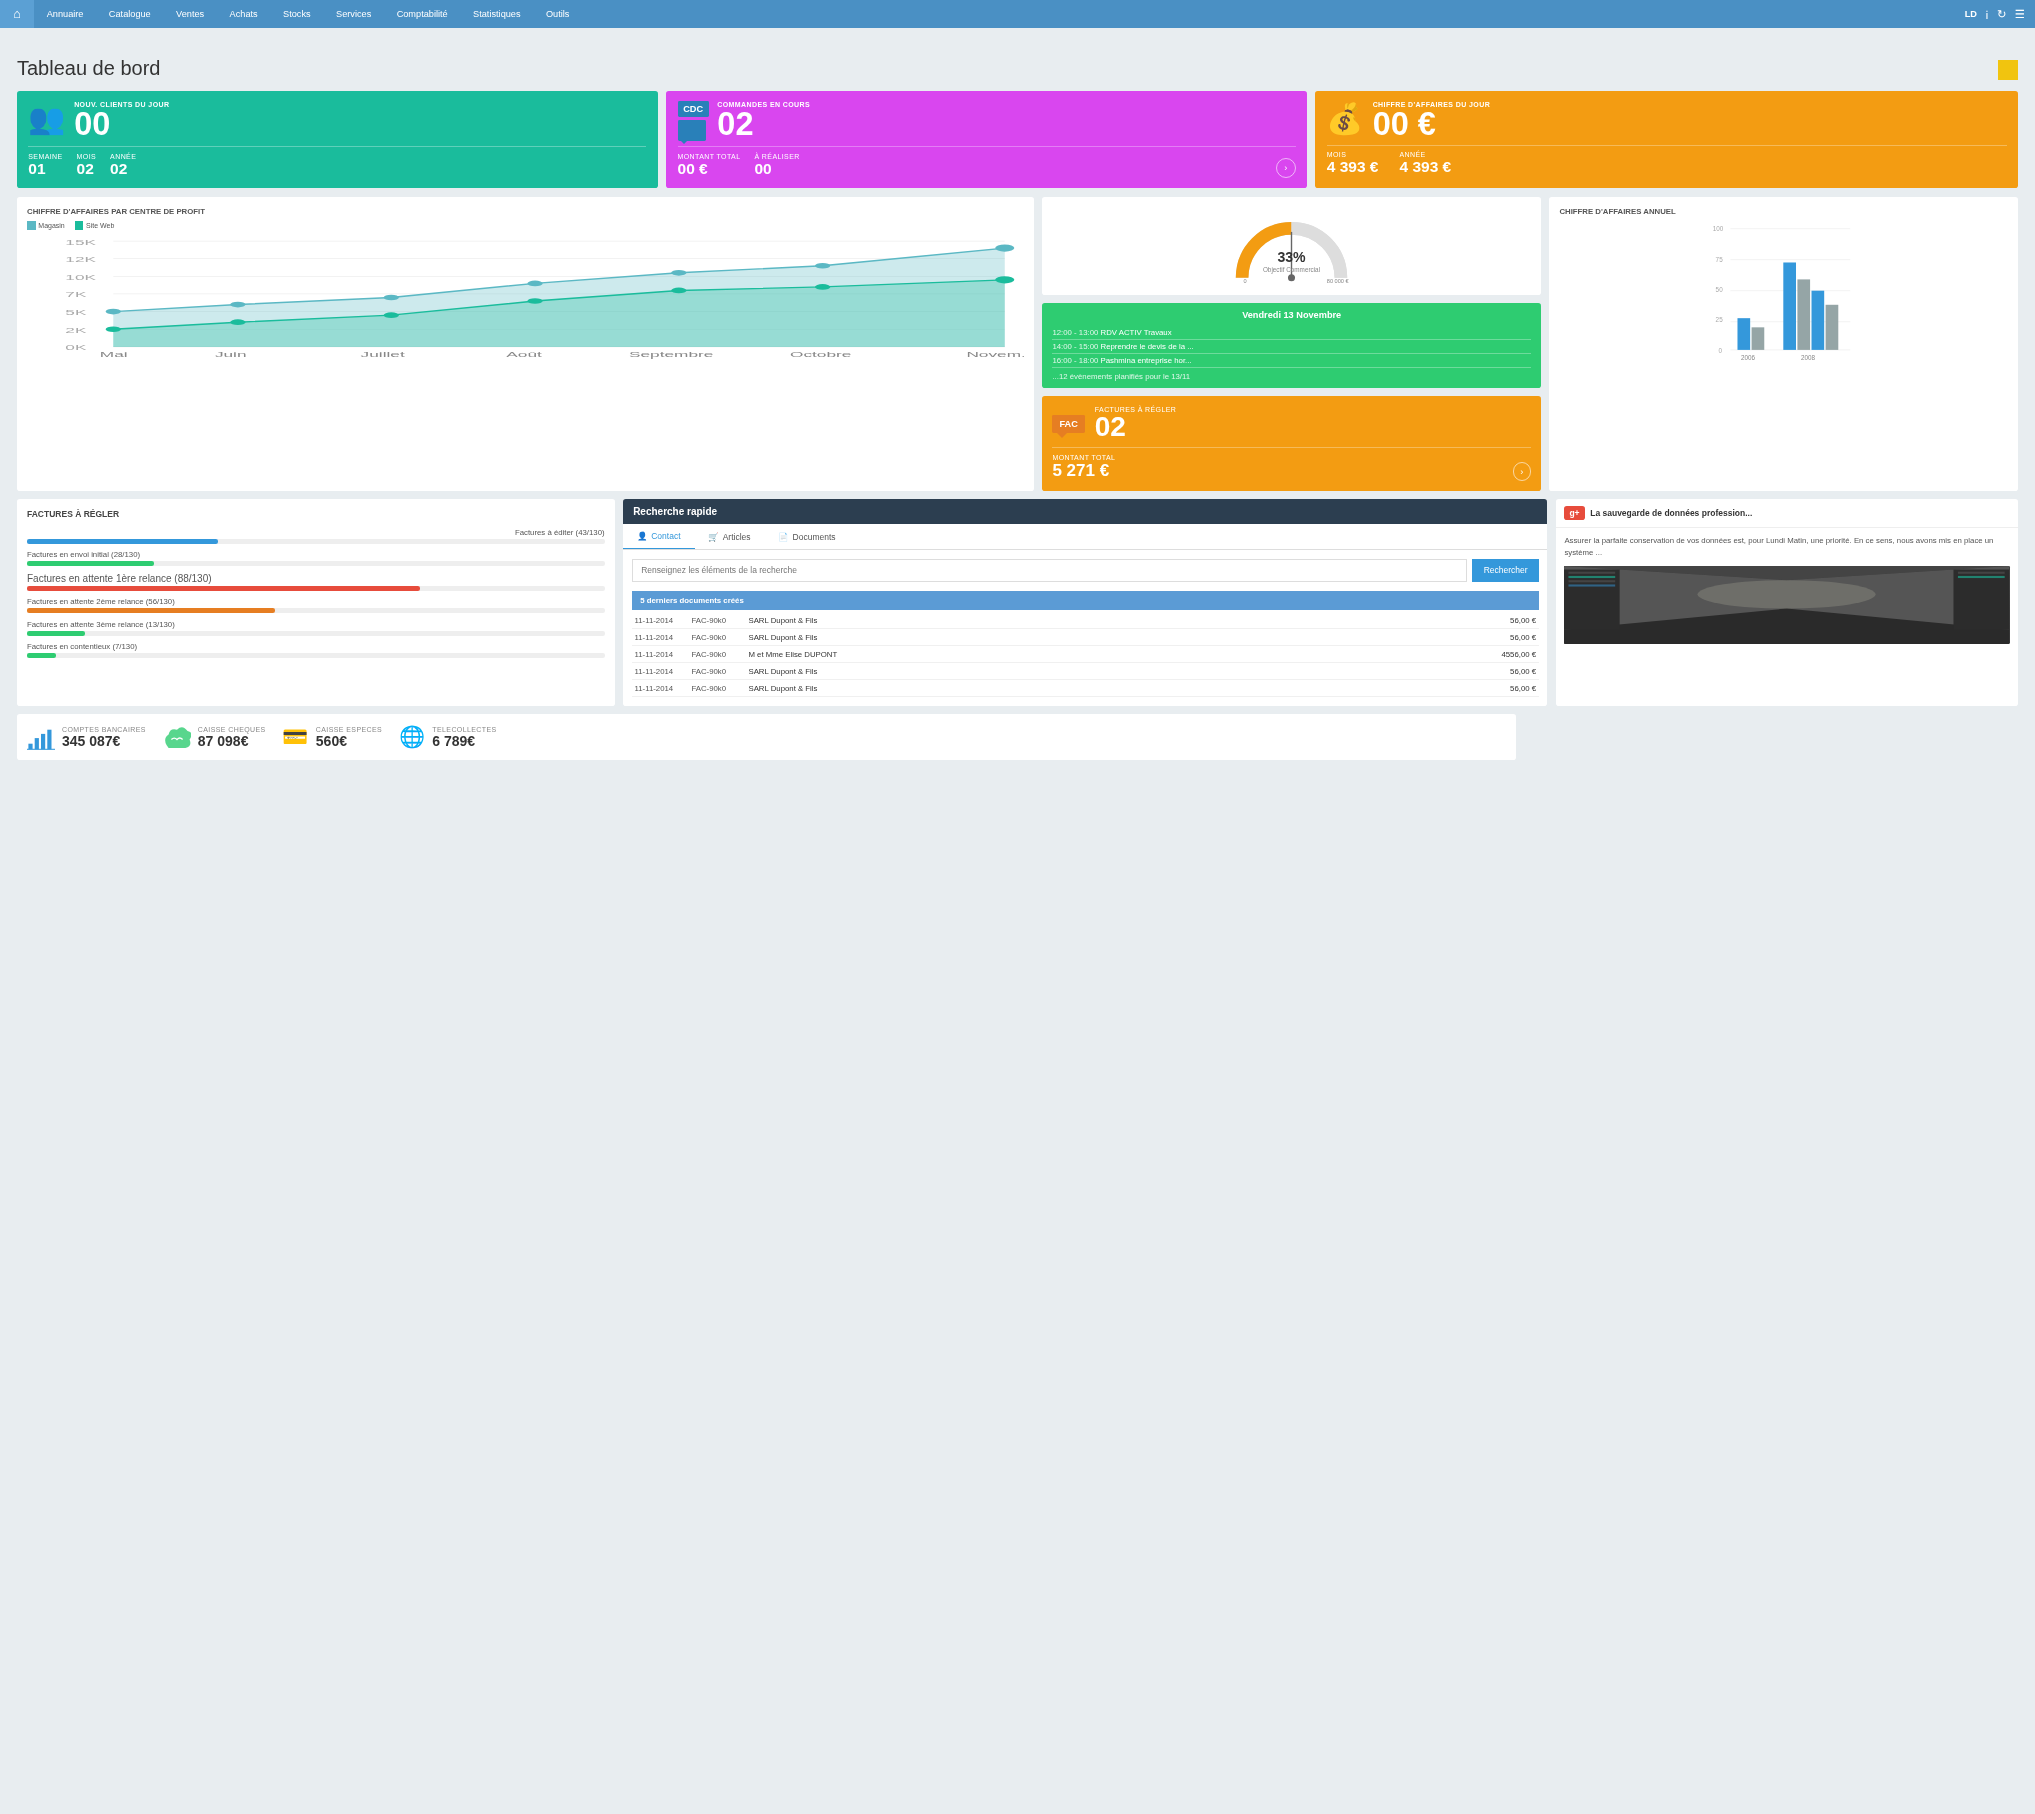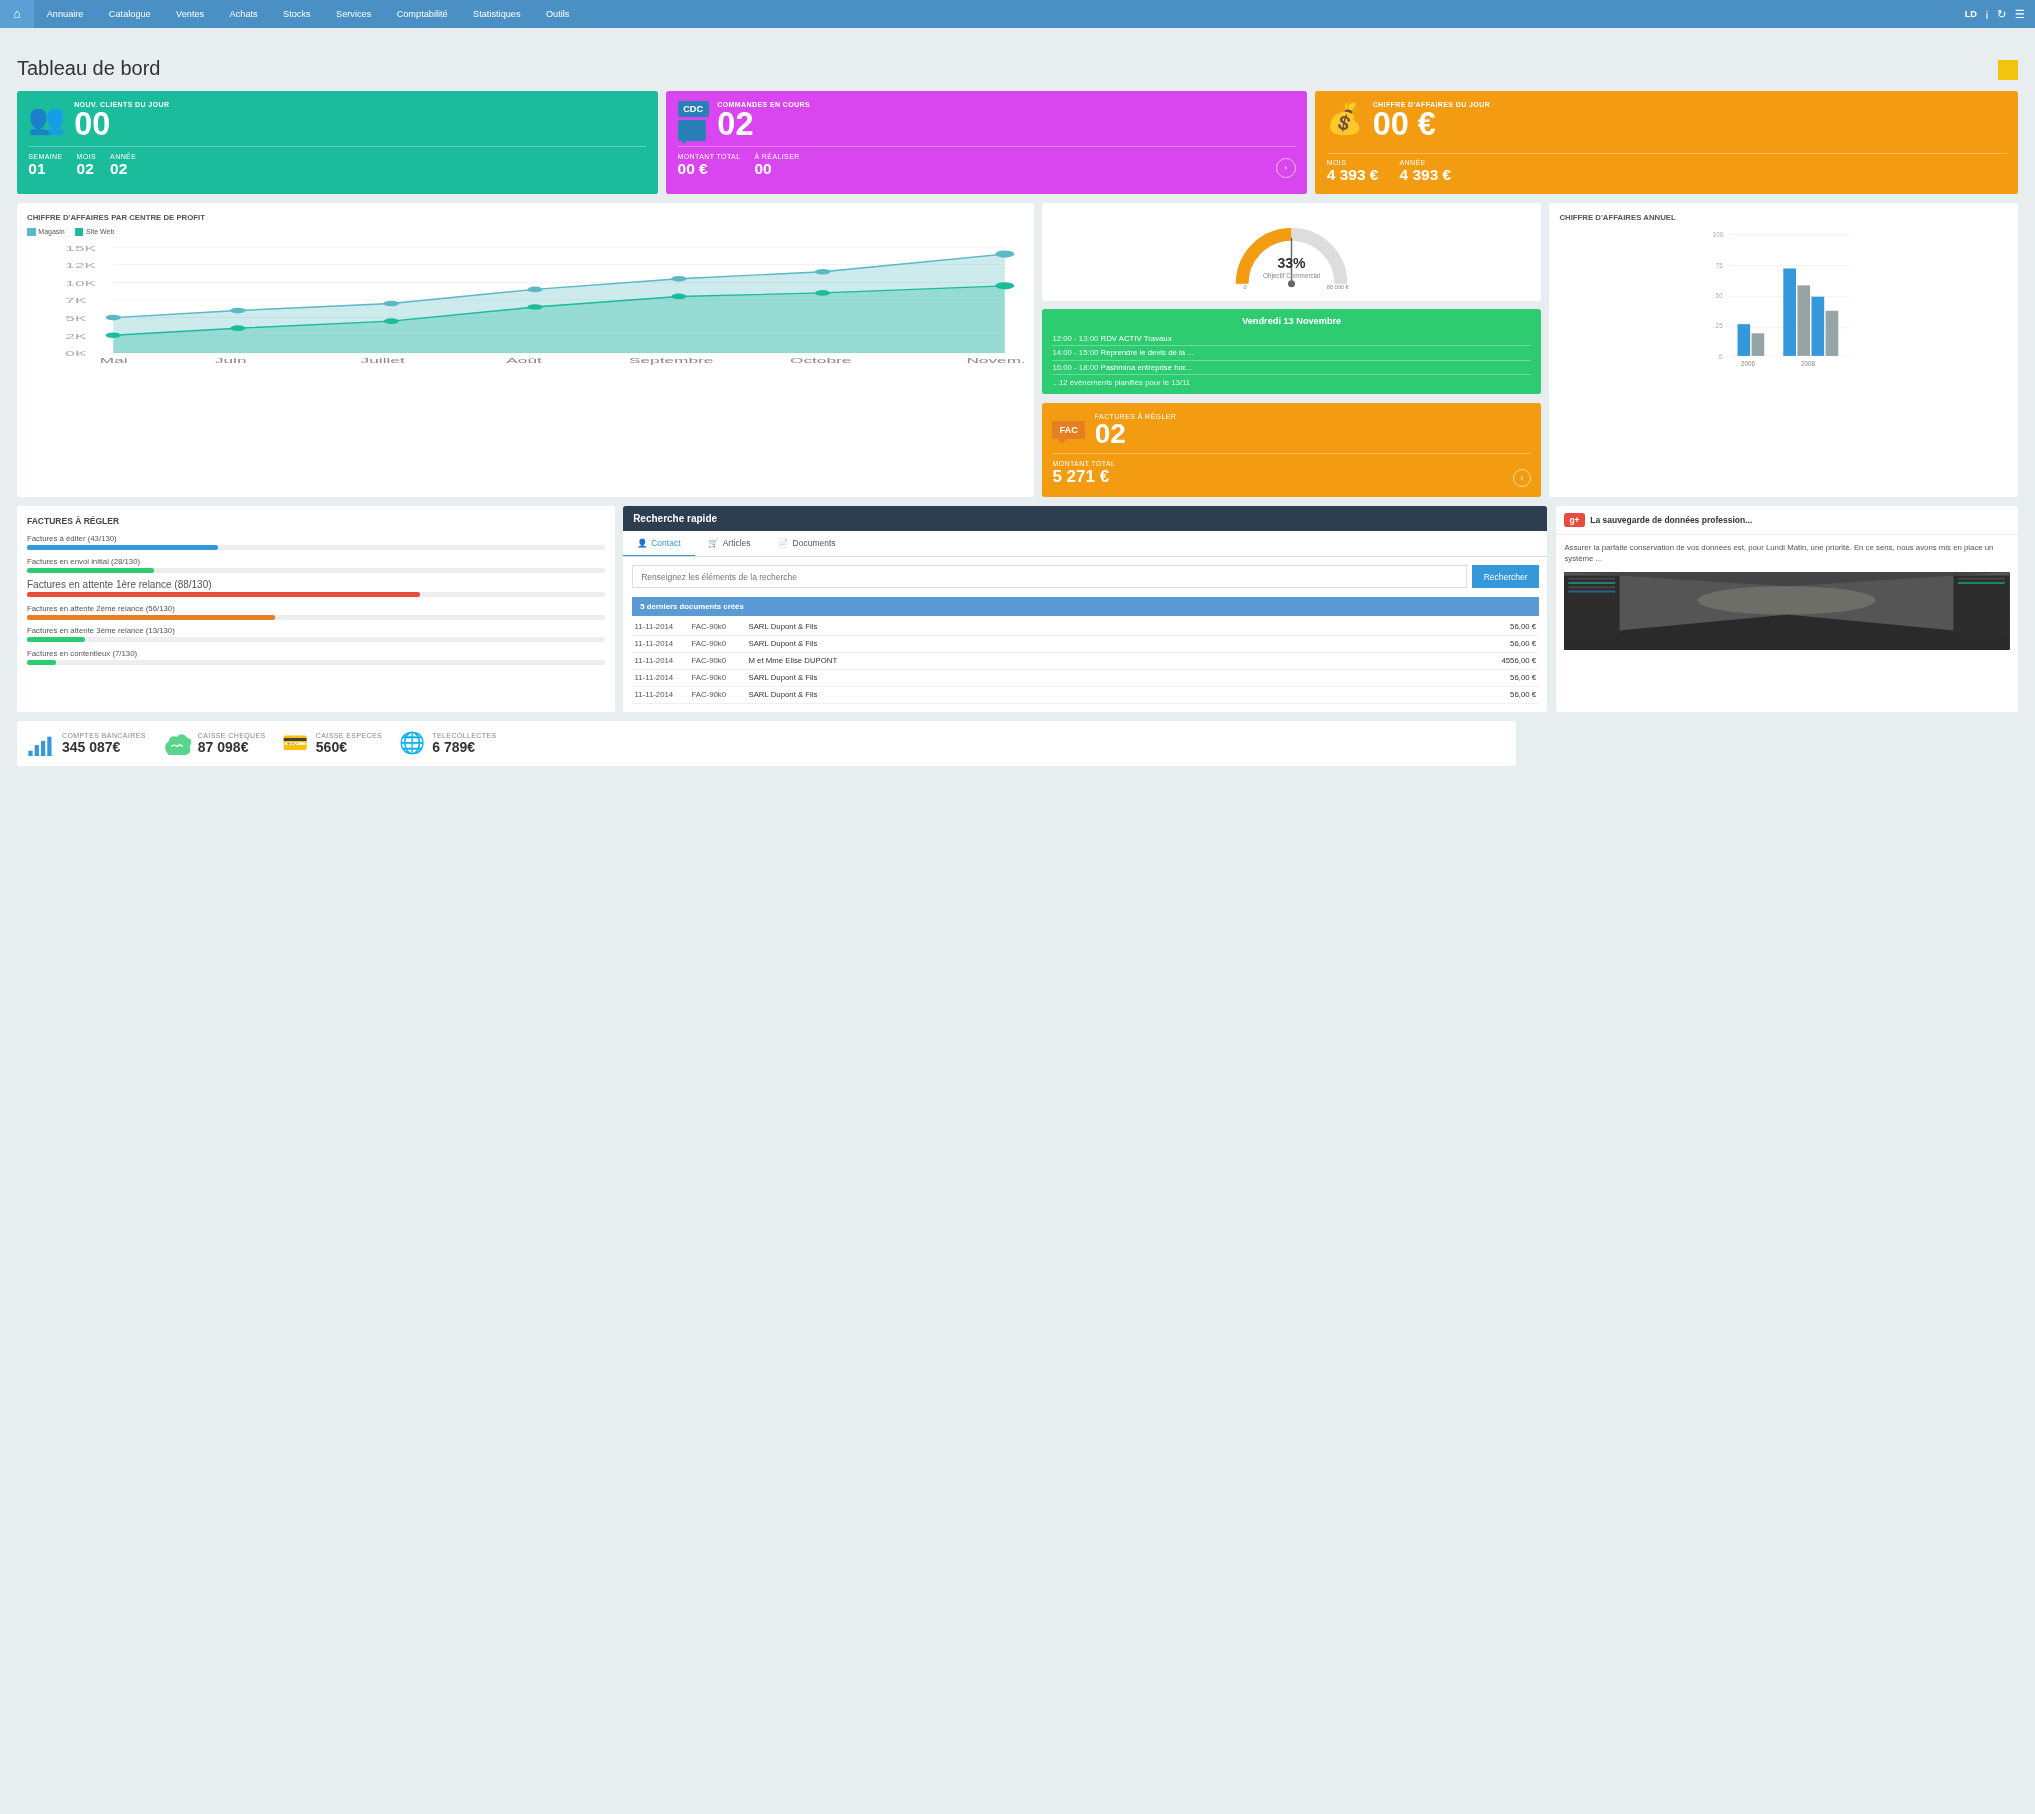--- a/index.html
+++ b/index.html
@@ -88,21 +88,21 @@
     </div>
 
     <div style="background:#f39c12;color:white;flex:1.1;padding:10px 11.3px;border-radius:2.8px;">
       <div style="display:flex;gap:8.5px;align-items:flex-start;">
         <div style="font-size:30px;">💰</div>
         <div>
           <div style="font-size:7px;font-weight:bold;letter-spacing:0.4px;">CHIFFRE D'AFFAIRES DU JOUR</div>
           <div style="font-size:32.5px;font-weight:bold;line-height:1;">00 €</div>
         </div>
       </div>
-      <div style="display:flex;gap:21px;margin-top:12px;border-top:0.7px solid rgba(255,255,255,0.3);padding-top:5.7px;">
+      <div style="display:flex;gap:21px;margin-top:4px;border-top:0.7px solid rgba(255,255,255,0.3);padding-top:5.7px;">
         <div>
           <div style="font-size:7px;letter-spacing:0.4px;">MOIS</div>
           <div style="font-size:15.5px;font-weight:bold;">4 393 €</div>
         </div>
         <div>
           <div style="font-size:7px;letter-spacing:0.4px;">ANNÉE</div>
           <div style="font-size:15.5px;font-weight:bold;">4 393 €</div>
         </div>
       </div>
     </div>
@@ -257,21 +257,21 @@
         <text x="125" y="194" font-size="9" fill="#888">2008</text>
       </svg>
     </div>
   </div>
 
   <div style="display:flex;gap:8.5px;margin-bottom:8.5px;">
 
     <div style="background:white;flex:1;padding:10px;border-radius:2.8px;">
       <div style="font-size:8.5px;font-weight:bold;color:#444;margin-bottom:8.5px;">FACTURES À RÉGLER</div>
 
-      <div style="margin-bottom:6.4px;">
+      <div style="margin-bottom:6.4px;text-align:right;">
         <div style="font-size:7.8px;color:#555;margin-bottom:2.1px;">Factures à éditer (43/130)</div>
         <div style="background:#eee;height:5px;border-radius:2.1px;">
             <div style="width:33%;height:5px;border-radius:2.1px;background:#3498db;"></div>
           </div>
       </div>
       <div style="margin-bottom:6.4px;">
         <div style="font-size:7.8px;color:#555;margin-bottom:2.1px;">Factures en envoi initial (28/130)</div>
         <div style="background:#eee;height:5px;border-radius:2.1px;">
             <div style="width:22%;height:5px;border-radius:2.1px;background:#2ecc71;"></div>
           </div>

